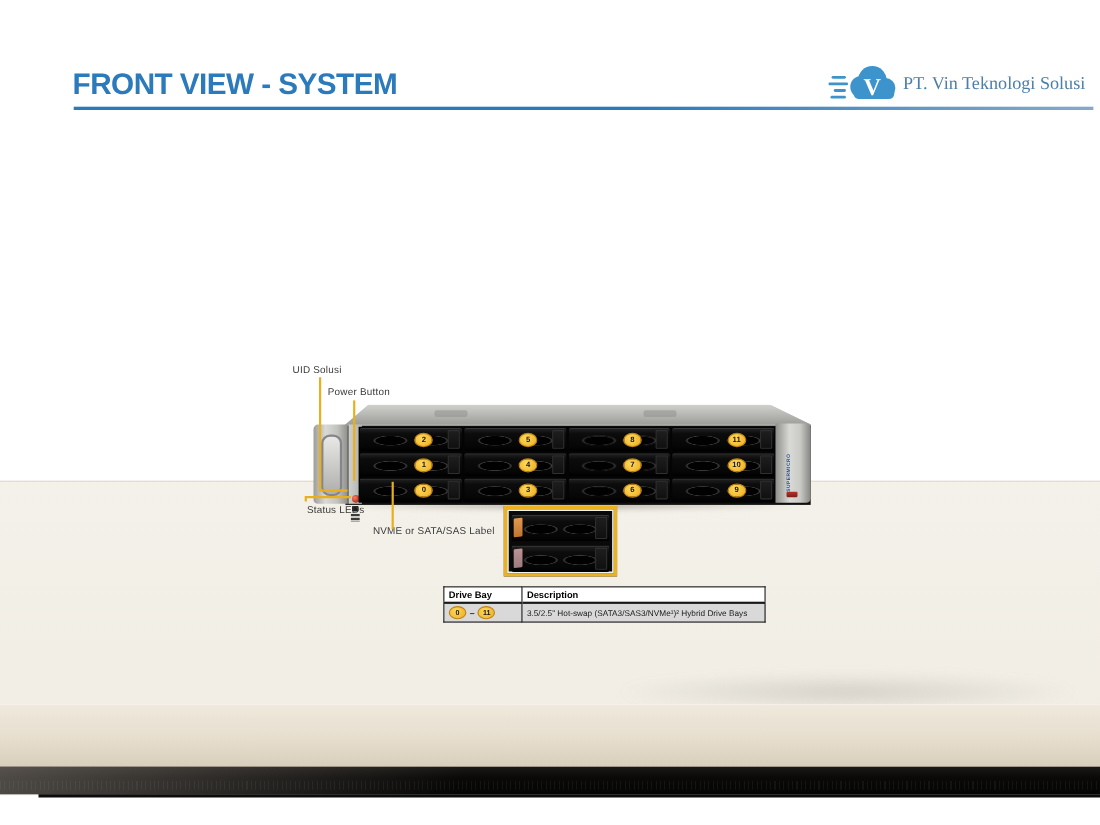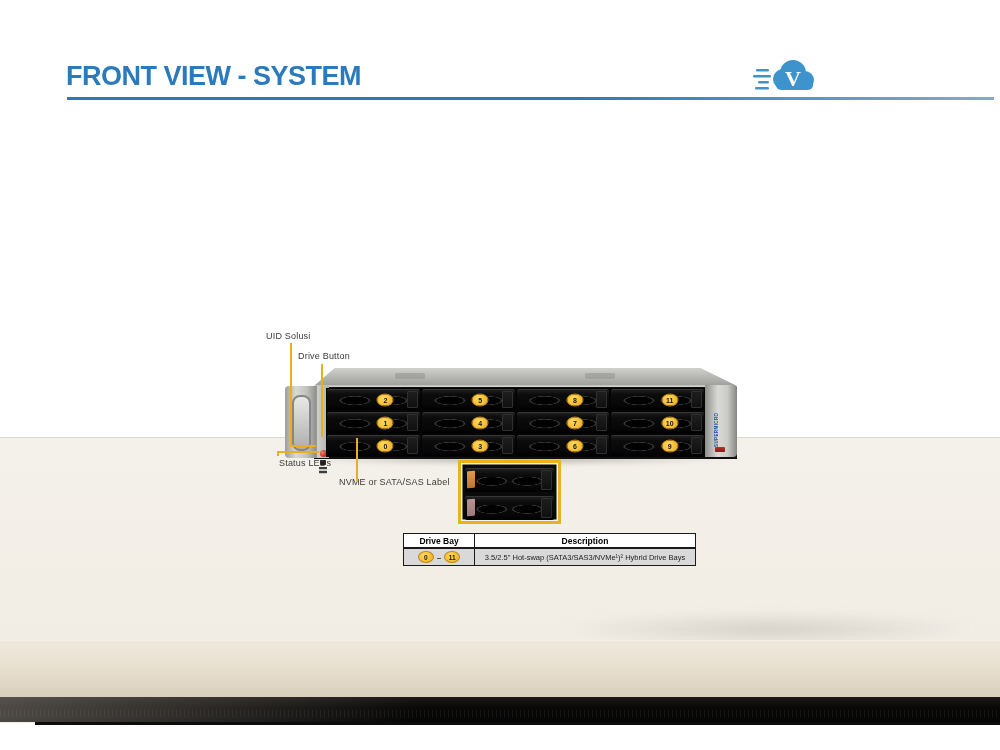--- a/index.html
+++ b/index.html
@@ -88,21 +88,21 @@
   .inset .tray{height:24px;margin:1px 1px 0 1px;}
   .inset .tray + .tray{margin-top:4px;}
   .tab{position:absolute;left:2px;top:3px;width:8px;height:17px;transform:skewY(-6deg);
         border-radius:1px;z-index:2;}
   .tab-nvme{background:linear-gradient(#e09b4d,#c07430);}
   .tab-sata{background:linear-gradient(#bb9494,#9d7a7c);}
 
   
   .drive-table{position:absolute;left:403px;top:533px;border-collapse:collapse;
         font-family:"Liberation Sans",sans-serif;}
-  .drive-table td{border:1.2px solid #1a1a1a;text-align:center;vertical-align:middle;padding:0 4px;}
+  .drive-table td{border:1.2px solid #1a1a1a;text-align:left;vertical-align:middle;padding:0 4px;}
   .drive-table .hdr td{height:13px;background:#ffffff;font-size:8.5px;font-weight:bold;
         border-bottom-width:2px;}
   .drive-table .row td{height:16px;background:#d9d9d9;font-size:7.5px;color:#1c1c1c;}
   .drive-table .c1{width:62px;}
   .drive-table .c2{width:212px;}
   .bay-cell{display:inline-flex;align-items:center;gap:3px;}
   .bay-cell .badge{position:static;transform:none;width:14px;height:10px;font-size:6.5px;}
   .dash{font-size:8px;font-weight:bold;color:#222;}
 
   
@@ -124,20 +124,21 @@
         <rect x="0" y="22" width="18" height="2.6" rx="1.3"></rect>
         <rect x="5" y="28" width="11" height="2.6" rx="1.3"></rect>
         <rect x="2" y="34" width="14" height="2.6" rx="1.3"></rect>
         <circle cx="30" cy="26" r="10"></circle>
         <circle cx="40" cy="20" r="13"></circle>
         <circle cx="52" cy="27" r="9"></circle>
         <rect x="23" y="26" width="37" height="11" rx="5"></rect>
       </g>
       <text x="40" y="33" text-anchor="middle" font-family="Liberation Serif,serif" font-size="22" font-weight="bold" fill="#ffffff">V</text>
     </svg>
+    <span class="logo-text">PT. Vin Teknologi Solusi</span>
   </div>
 
   <div class="photo-bg"></div>
   <div class="soft-shadow"></div>
   <div class="surface-band"></div>
   <div class="footer-bar"></div>
   <div class="footer-line"></div>
   <div class="server-shadow"></div>
 
   <div class="server">
@@ -205,21 +206,21 @@
         </div>
     </div>
 
     <div class="ear ear-right">
       <span class="ear-brand">SUPERMICRO</span>
       <div class="ear-mark"></div>
     </div>
   </div>
 
   <div class="callout" style="left:266px;top:331px;">UID Solusi</div>
-  <div class="callout" style="left:298px;top:351px;">Drive Button</div>
+  <div class="callout" style="left:298px;top:351px;">Power Button</div>
   <div class="callout" style="left:279px;top:458px;">Status LEDs</div>
   <div class="callout" style="left:339px;top:477px;">NVME or SATA/SAS Label</div>
 
   <svg class="lines-overlay" viewBox="0 0 1000 750">
     <g stroke="#e9af1d" stroke-width="2" fill="none">
       <polyline points="291,343 291,446 316,446"></polyline>
       <polyline points="322,364 322,437"></polyline>
       <polyline points="278,456 278,452 319,452"></polyline>
       <polyline points="357,438 357,481"></polyline>
     </g>

